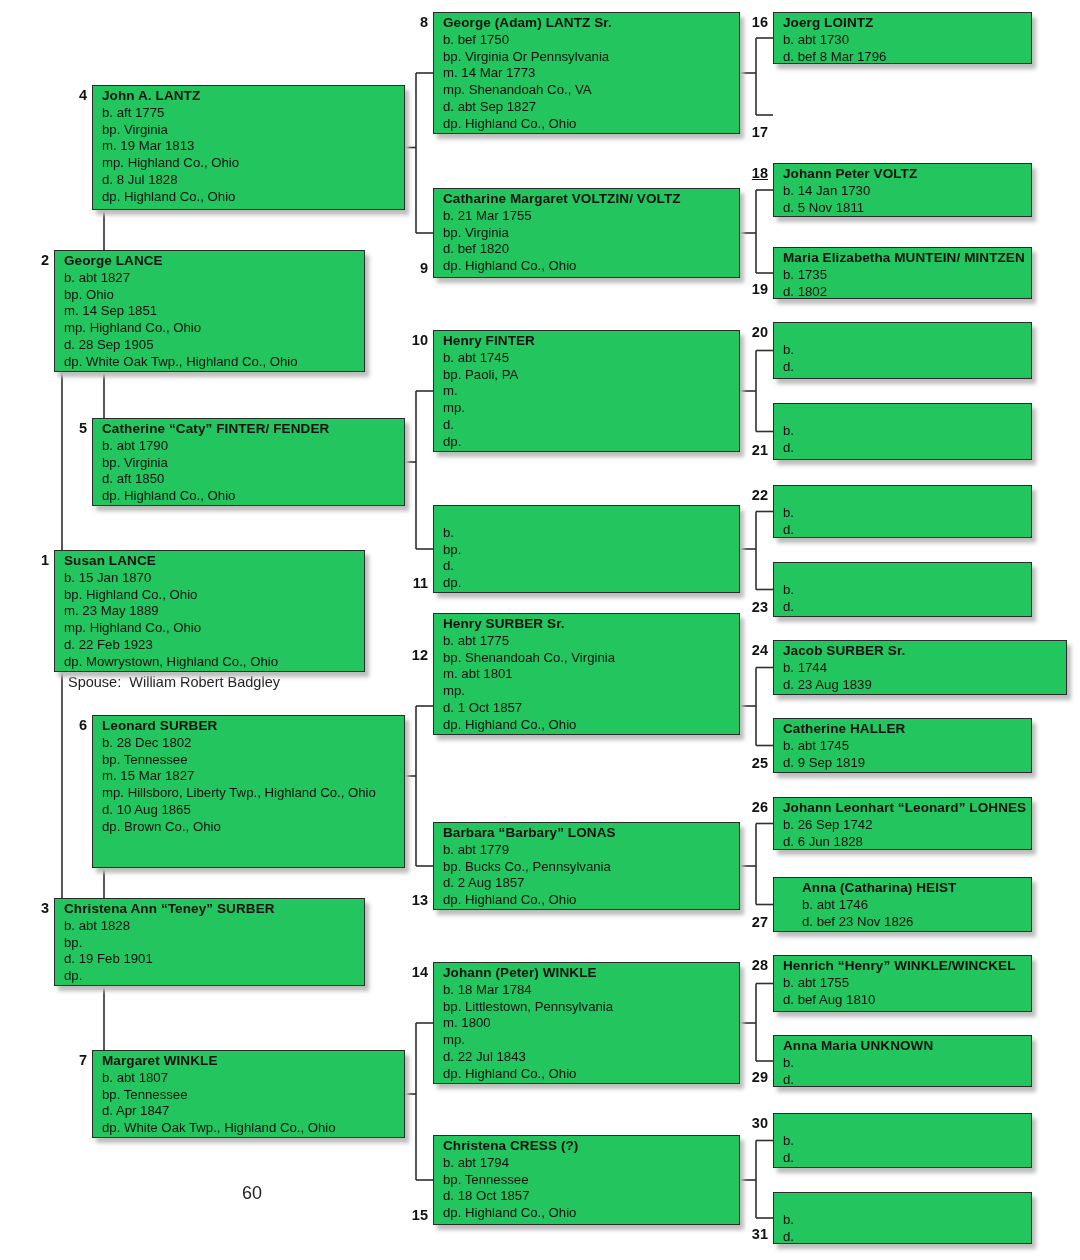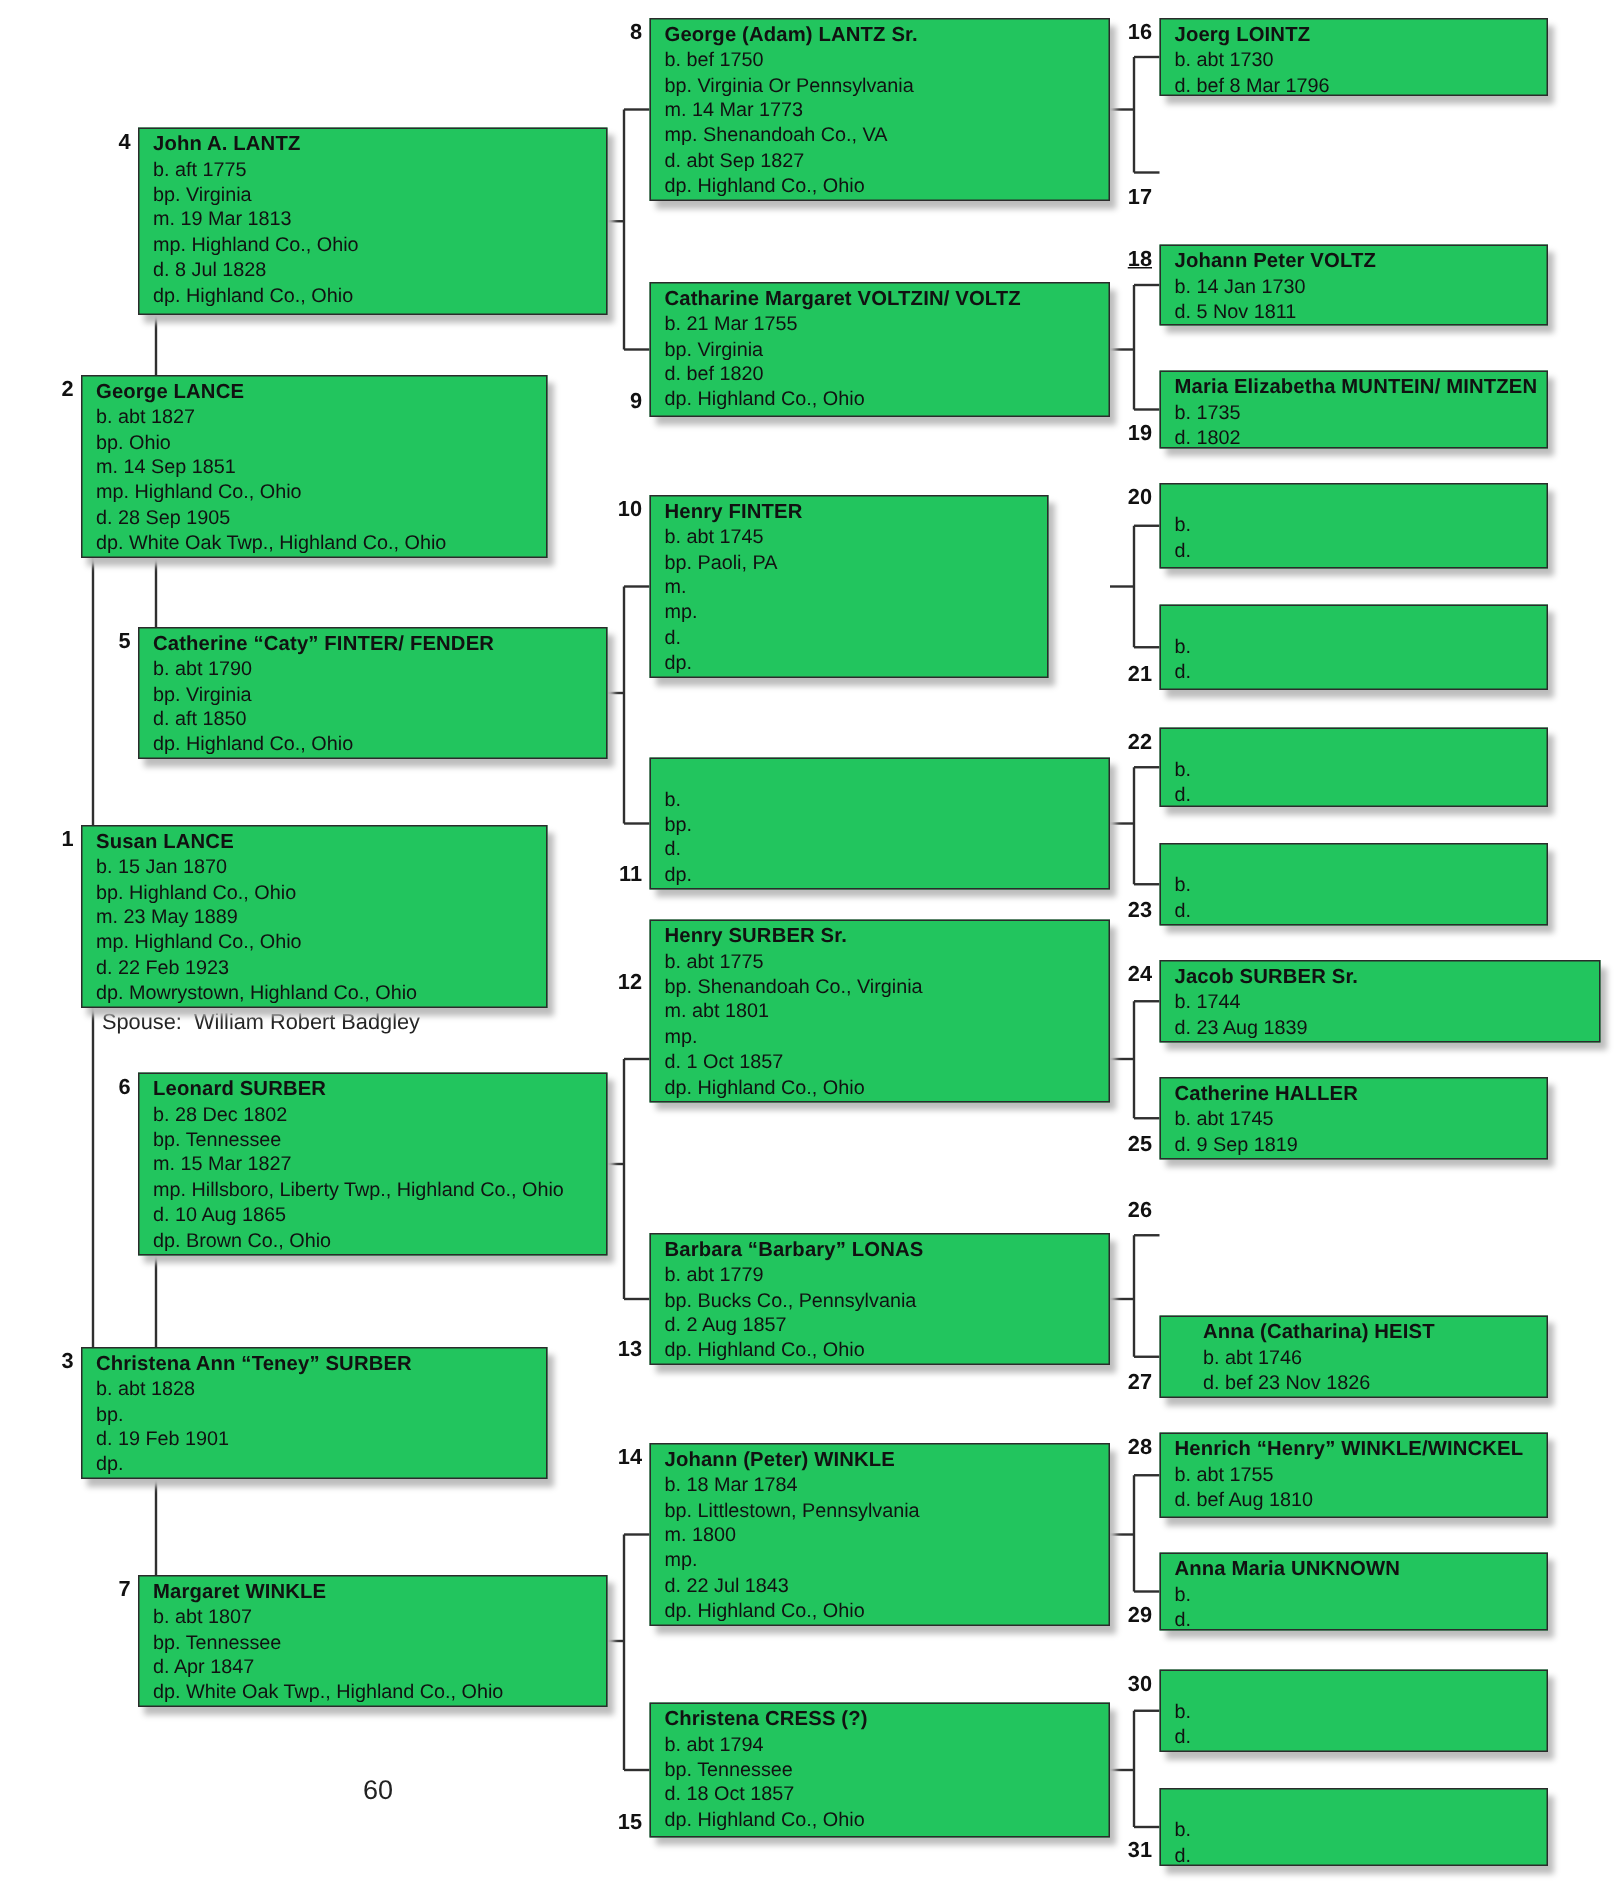--- a/index.html
+++ b/index.html
@@ -132,21 +132,21 @@
     </div>
     <div class="p-num" style="left: 55px; top: 86px;">4</div>
     <div class="person-box" style="left: 92px; top: 418px; width: 313px; height: 88px;">
       <div class="p-name">Catherine “Caty” FINTER/ FENDER</div>
       <div class="p-line">b. abt 1790</div>
       <div class="p-line">bp. Virginia</div>
       <div class="p-line">d. aft 1850</div>
       <div class="p-line">dp. Highland Co., Ohio</div>
     </div>
     <div class="p-num" style="left: 55px; top: 419px;">5</div>
-    <div class="person-box" style="left: 92px; top: 715px; width: 313px; height: 122px;">
+    <div class="person-box" style="left: 92px; top: 715px; width: 313px; height: 153px;">
       <div class="p-name">Leonard SURBER</div>
       <div class="p-line">b. 28 Dec 1802</div>
       <div class="p-line">bp. Tennessee</div>
       <div class="p-line">m. 15 Mar 1827</div>
       <div class="p-line">mp. Hillsboro, Liberty Twp., Highland Co., Ohio</div>
       <div class="p-line">d. 10 Aug 1865</div>
       <div class="p-line">dp. Brown Co., Ohio</div>
     </div>
     <div class="p-num" style="left: 55px; top: 716px;">6</div>
     <div class="person-box" style="left: 92px; top: 1050px; width: 313px; height: 88px;">
@@ -168,21 +168,21 @@
     </div>
     <div class="p-num" style="left: 396px; top: 13px;">8</div>
     <div class="person-box" style="left: 433px; top: 188px; width: 307px; height: 90px;">
       <div class="p-name">Catharine Margaret VOLTZIN/ VOLTZ</div>
       <div class="p-line">b. 21 Mar 1755</div>
       <div class="p-line">bp. Virginia</div>
       <div class="p-line">d. bef 1820</div>
       <div class="p-line">dp. Highland Co., Ohio</div>
     </div>
     <div class="p-num" style="left: 396px; top: 259px;">9</div>
-    <div class="person-box" style="left: 433px; top: 330px; width: 266px; height: 122px;">
+    <div class="person-box" style="left: 433px; top: 330px; width: 307px; height: 122px;">
       <div class="p-name">Henry FINTER</div>
       <div class="p-line">b. abt 1745</div>
       <div class="p-line">bp. Paoli, PA</div>
       <div class="p-line">m.</div>
       <div class="p-line">mp.</div>
       <div class="p-line">d.</div>
       <div class="p-line">dp.</div>
     </div>
     <div class="p-num" style="left: 396px; top: 331px;">10</div>
     <div class="person-box" style="left: 433px; top: 505px; width: 307px; height: 88px;">
@@ -277,20 +277,25 @@
       <div class="p-line">b. 1744</div>
       <div class="p-line">d. 23 Aug 1839</div>
     </div>
     <div class="p-num" style="left: 736px; top: 641px;">24</div>
     <div class="person-box" style="left: 773px; top: 718px; width: 259px; height: 55px;">
       <div class="p-name">Catherine HALLER</div>
       <div class="p-line">b. abt 1745</div>
       <div class="p-line">d. 9 Sep 1819</div>
     </div>
     <div class="p-num" style="left: 736px; top: 754px;">25</div>
+    <div class="person-box" style="left: 773px; top: 797px; width: 259px; height: 53px;">
+      <div class="p-name">Johann Leonhart “Leonard” LOHNES</div>
+      <div class="p-line">b. 26 Sep 1742</div>
+      <div class="p-line">d. 6 Jun 1828</div>
+    </div>
     <div class="p-num" style="left: 736px; top: 798px;">26</div>
     <div class="person-box" style="left: 773px; top: 877px; width: 259px; height: 55px; padding-left: 28px;">
       <div class="p-name">Anna (Catharina) HEIST</div>
       <div class="p-line">b. abt 1746</div>
       <div class="p-line">d. bef 23 Nov 1826</div>
     </div>
     <div class="p-num" style="left: 736px; top: 913px;">27</div>
     <div class="person-box" style="left: 773px; top: 955px; width: 259px; height: 57px;">
       <div class="p-name">Henrich “Henry” WINKLE/WINCKEL</div>
       <div class="p-line">b. abt 1755</div>

